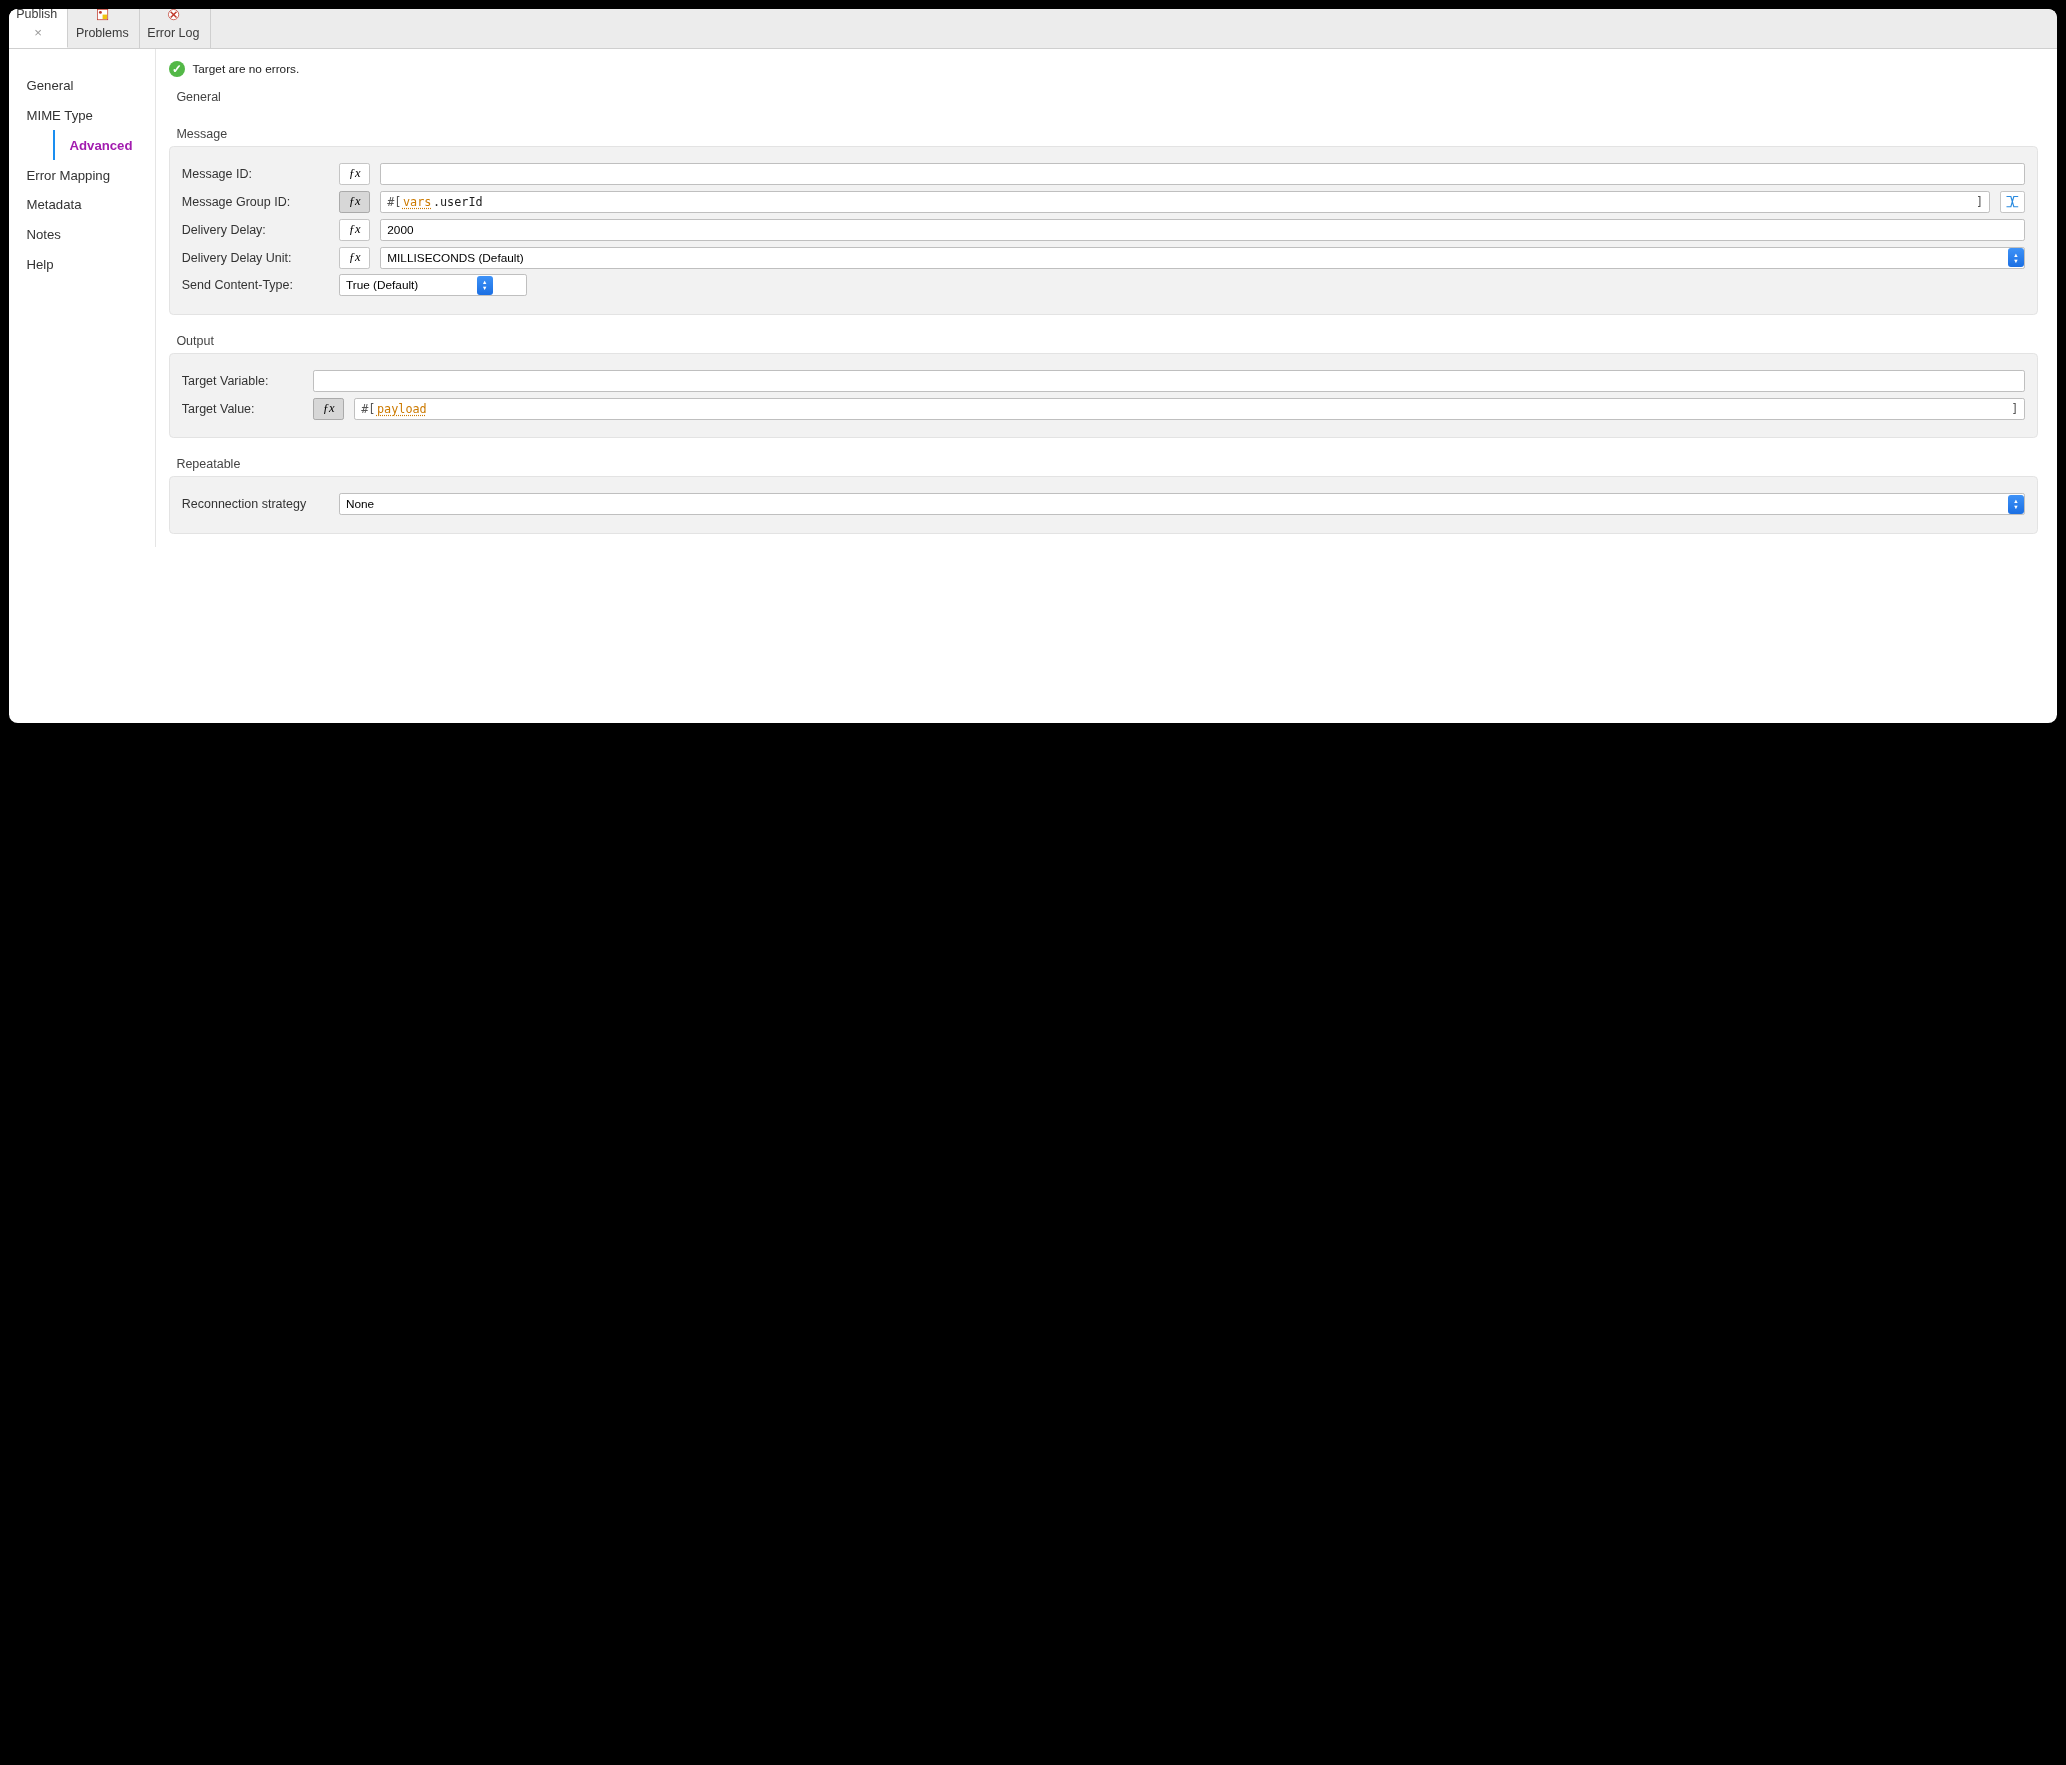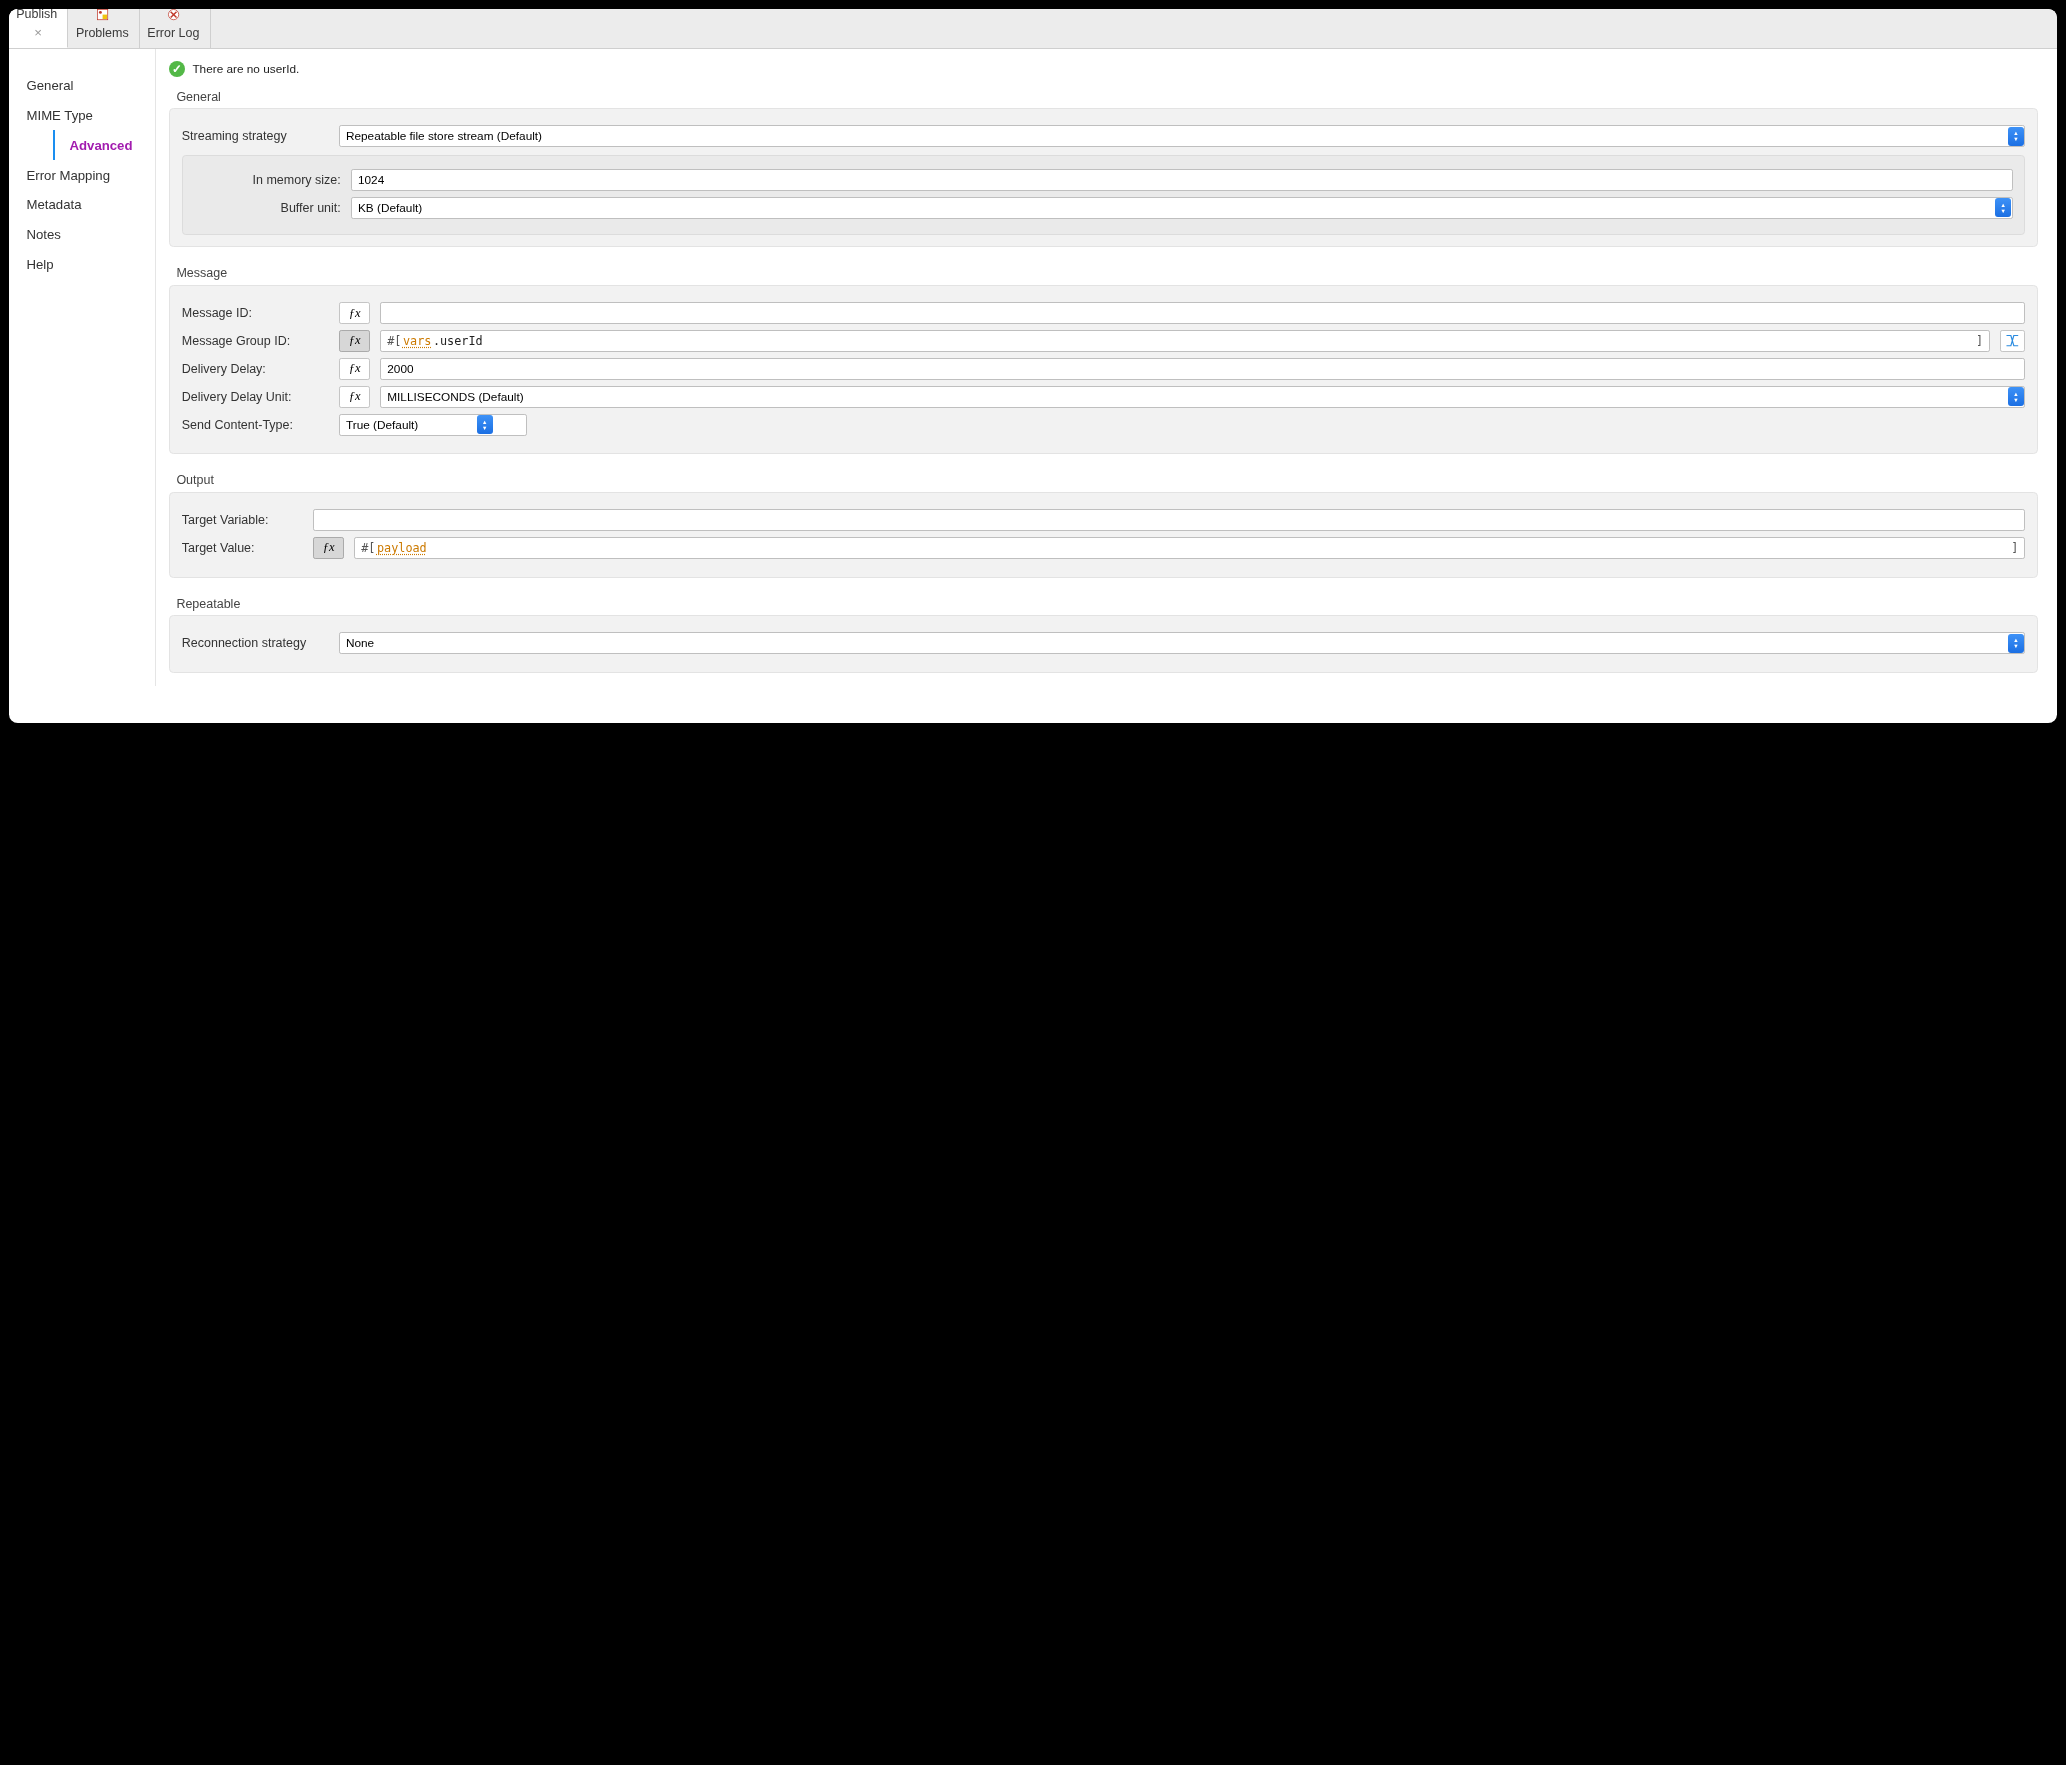--- a/index.html
+++ b/index.html
@@ -210,46 +210,24 @@
       <div class="side-item">Error Mapping</div>
       <div class="side-item">Metadata</div>
       <div class="side-item">Notes</div>
       <div class="side-item">Help</div>
     </div>
 
     <div class="content">
 
       <div class="status-row">
         <span class="status-icon">✓</span>
-        <span>There are no userId.</span>
+        <span>Target are no errors.</span>
       </div>
 
       <div class="section-title">General</div>
-      <div class="section-box">
-        <div class="row">
-          <div class="row-label">Streaming strategy</div>
-          <div class="select-wrap">
-            <input class="ti" readonly="" value="Repeatable file store stream (Default)" style="">
-            <span class="stepper"></span>
-          </div>
-        </div>
-        <div class="sub-box">
-          <div class="sub-row">
-            <div class="sub-label">In memory size:</div>
-            <input class="ti" value="1024" style="">
-          </div>
-          <div class="sub-row">
-            <div class="sub-label">Buffer unit:</div>
-            <div class="select-wrap">
-              <input class="ti" readonly="" value="KB (Default)" style="">
-              <span class="stepper"></span>
-            </div>
-          </div>
-        </div>
-      </div>
 
       <div class="section-gap"></div>
 
       <div class="section-title">Message</div>
       <div class="section-box">
 
         <div class="row">
           <div class="row-label">Message ID:</div>
           <button class="fx-btn">ƒx</button>
           <input class="ti" value="" style="">

